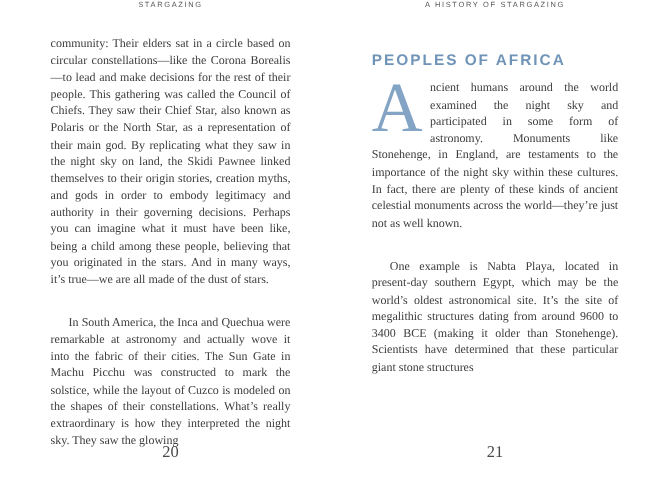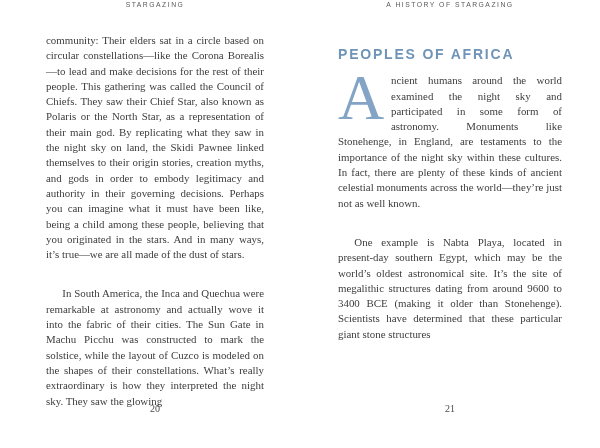--- a/index.html
+++ b/index.html
@@ -61,21 +61,21 @@
     line-height: 46px;
     color: #84a4c5;
     text-align: left;
   }
   .folio {
     position: absolute;
     top: 402px;
     left: 0;
     width: 100%;
     text-align: center;
-    font-size: 10px;
+    font-size: 15px;
     color: #4a4a4a;
   }
 </style>
 </head>
 <body>
 
 <div class="spread">
 
   <section class="page page-left">
     <header class="running-head">STARGAZING</header>

